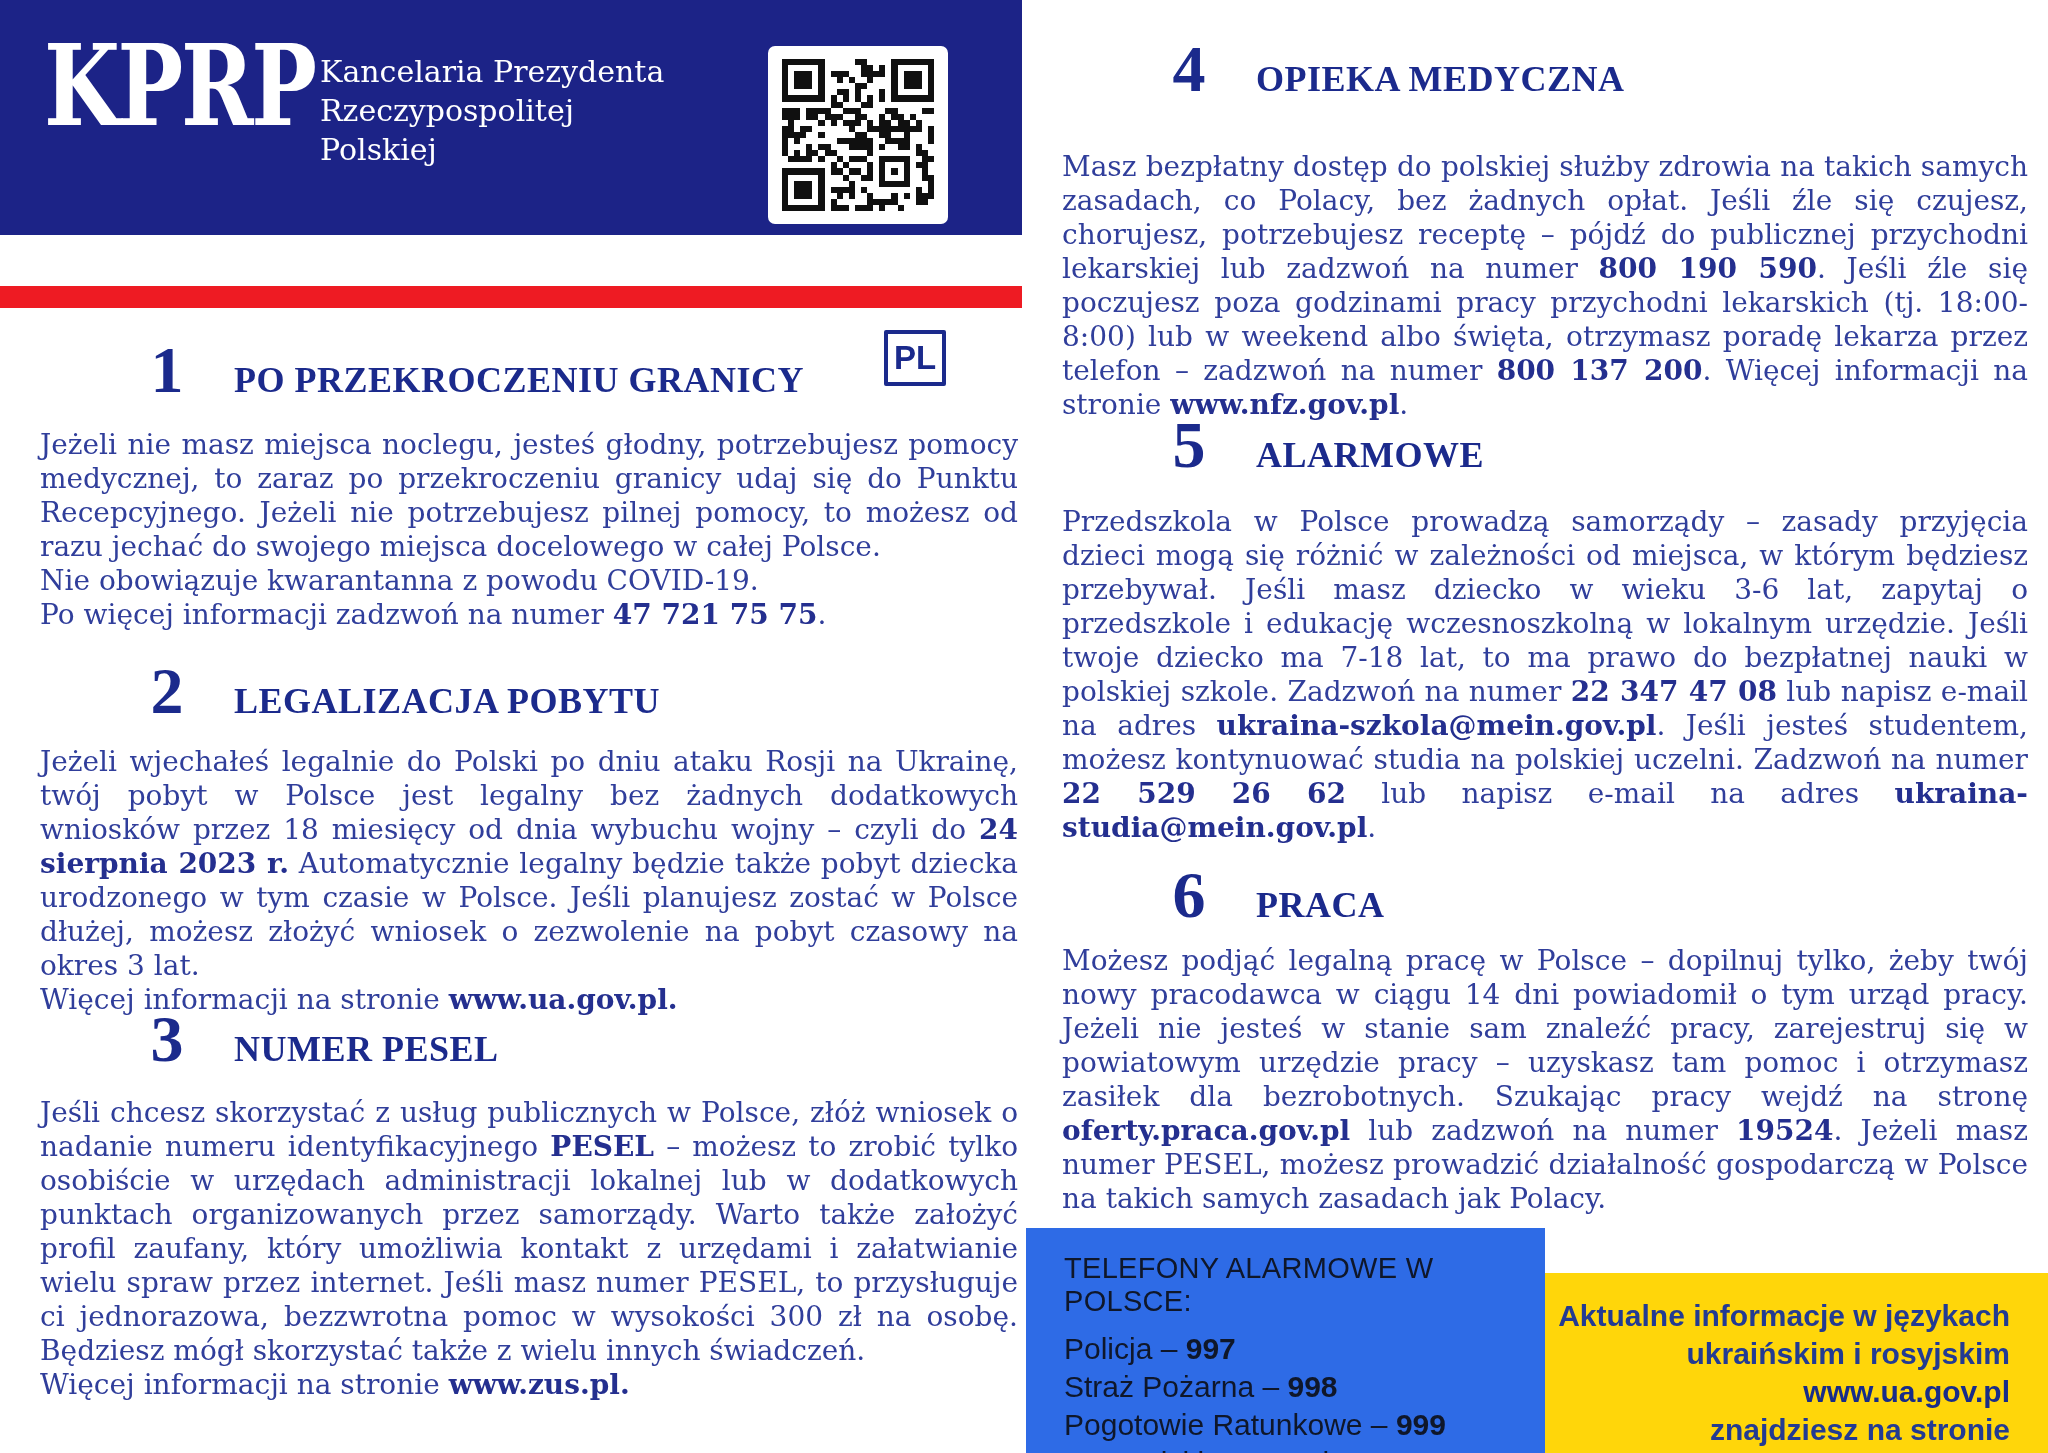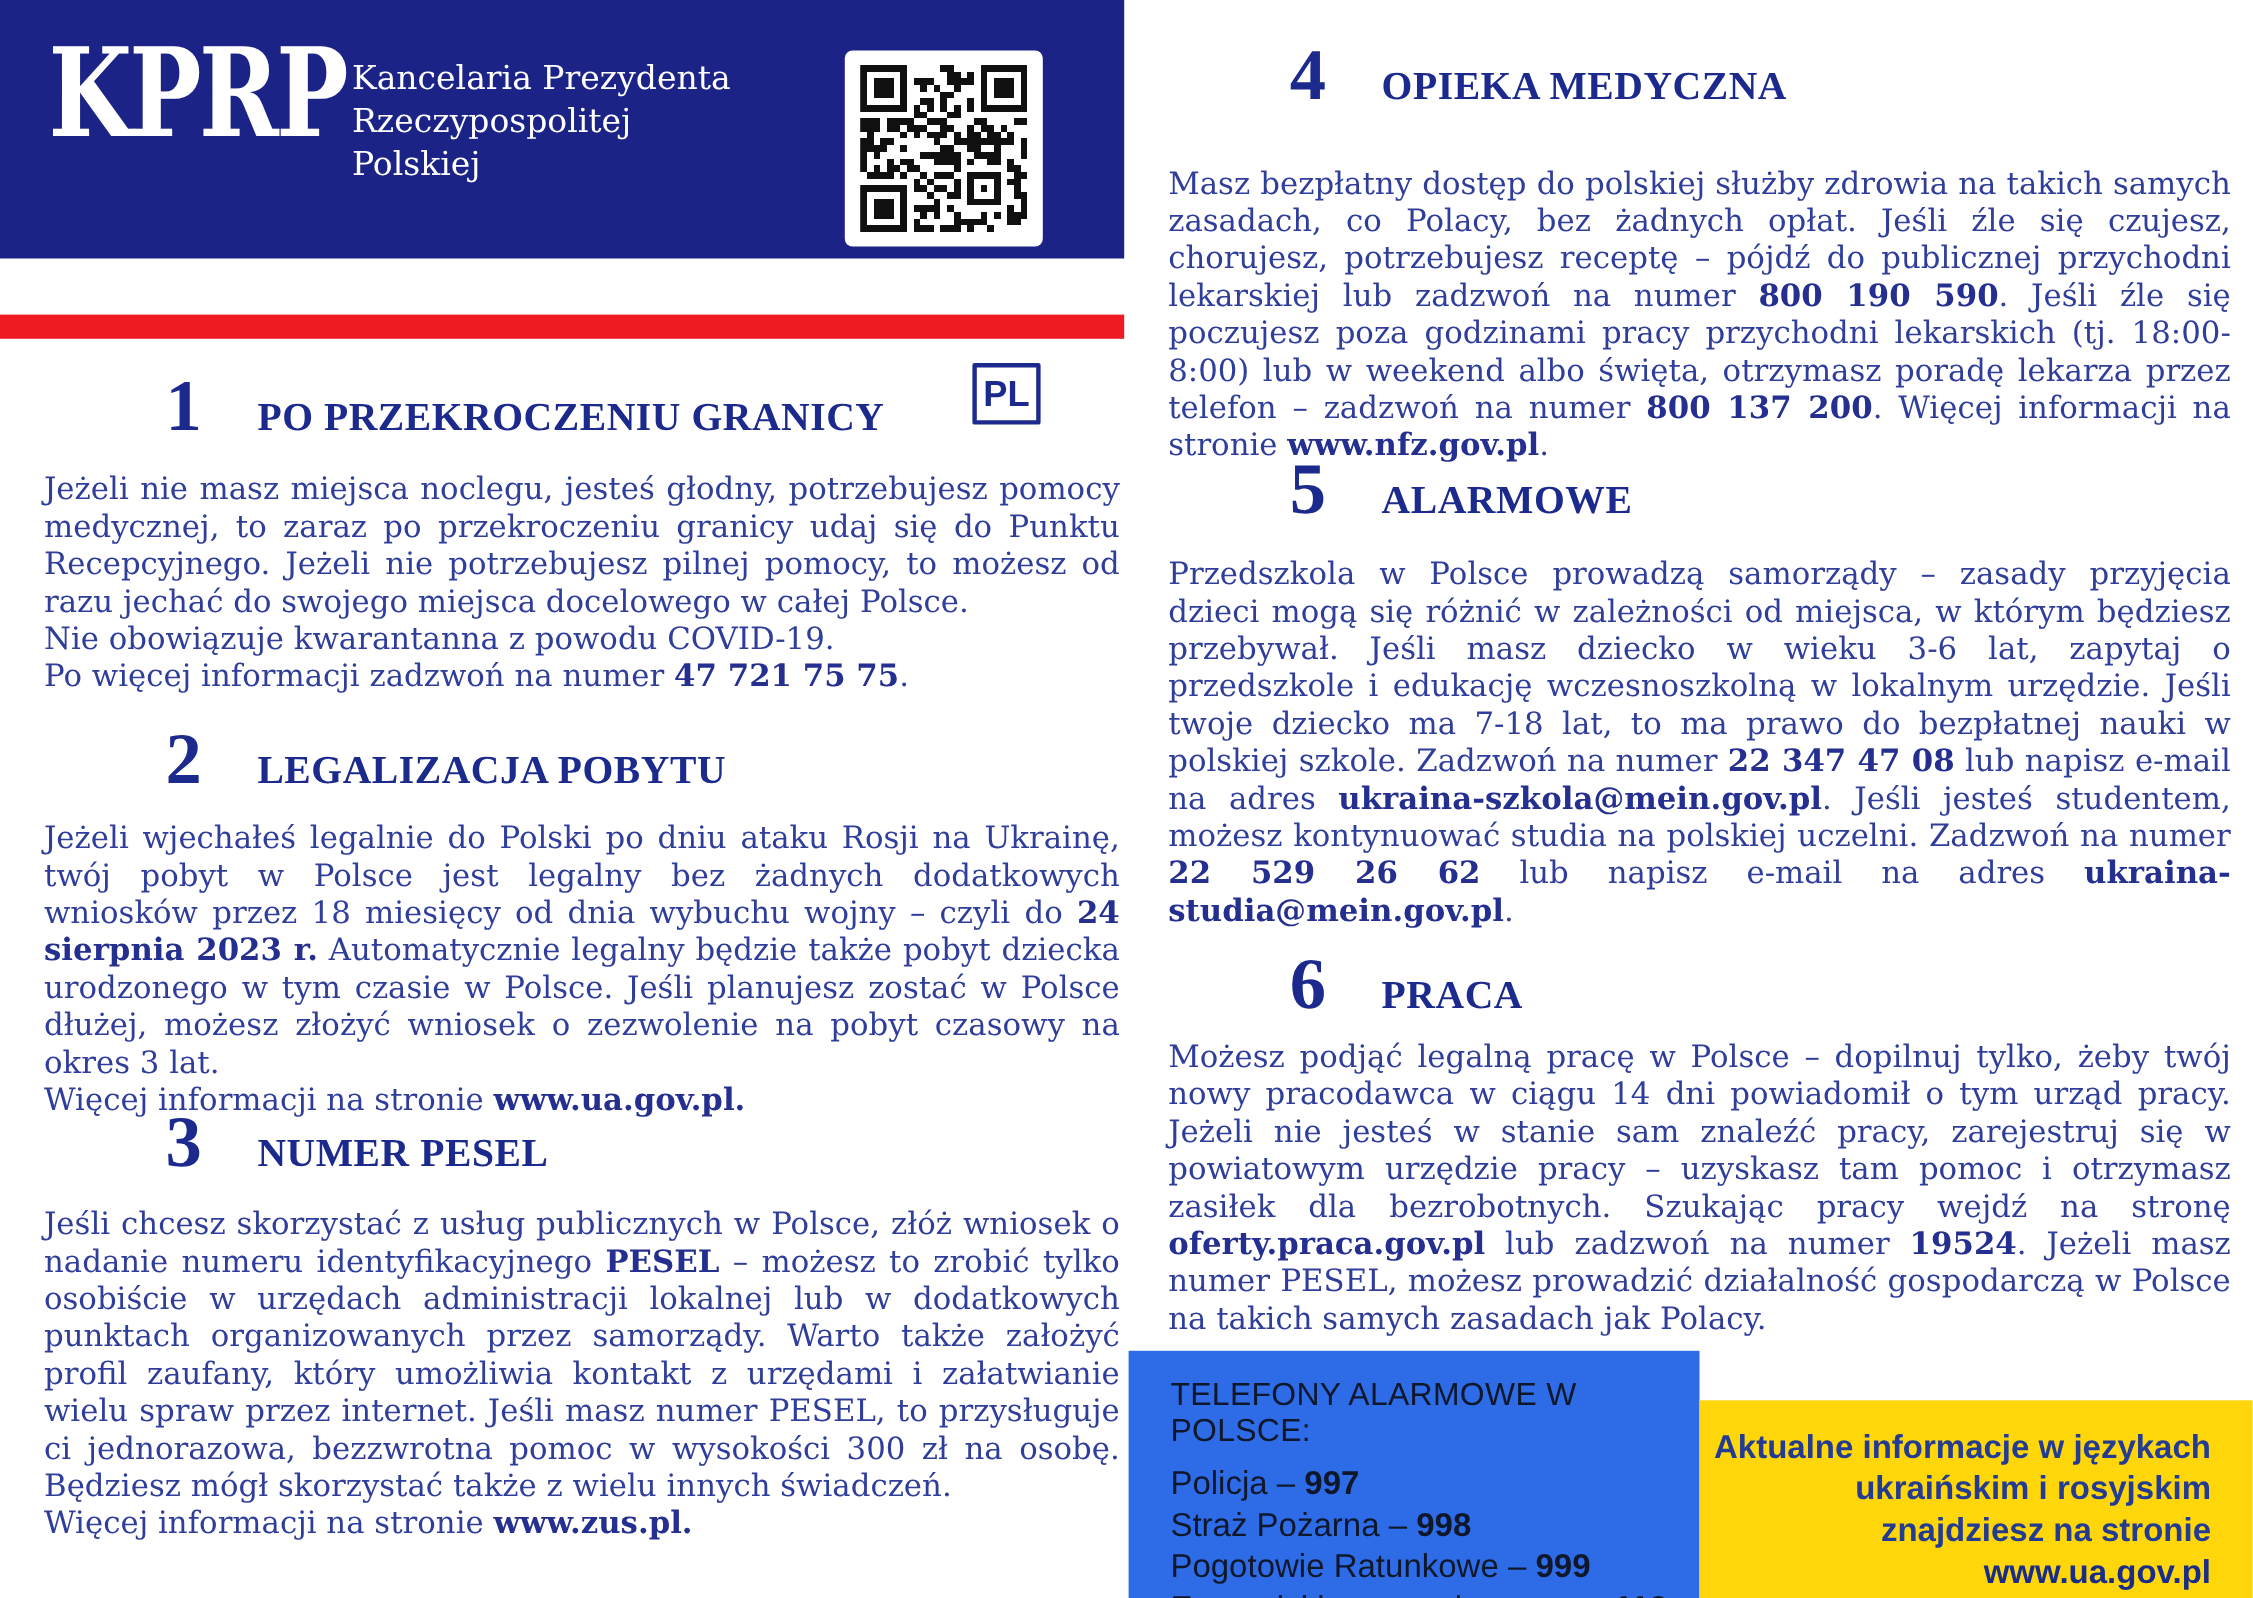--- a/index.html
+++ b/index.html
@@ -446,16 +446,16 @@
     <div><span>Policja – </span><b>997</b></div>
     <div><span>Straż Pożarna – </span><b>998</b></div>
     <div><span>Pogotowie Ratunkowe – </span><b>999</b></div>
     <div><span>Europejski numer alarmowy – </span><b>112</b></div>
   </div>
 </div>
 
 <div class="info-box">
   <div class="info-line">Aktualne informacje w językach</div>
   <div class="info-line">ukraińskim i rosyjskim</div>
+  <div class="info-line bold">www.ua.gov.pl</div>
   <div class="info-line">znajdziesz na stronie</div>
-  <div class="info-line bold">www.ua.gov.pl</div>
   <div class="info-note">Ulotka powstała wg stanu na dzień 17.03.2022</div>
 </div>
 
 </body></html>

